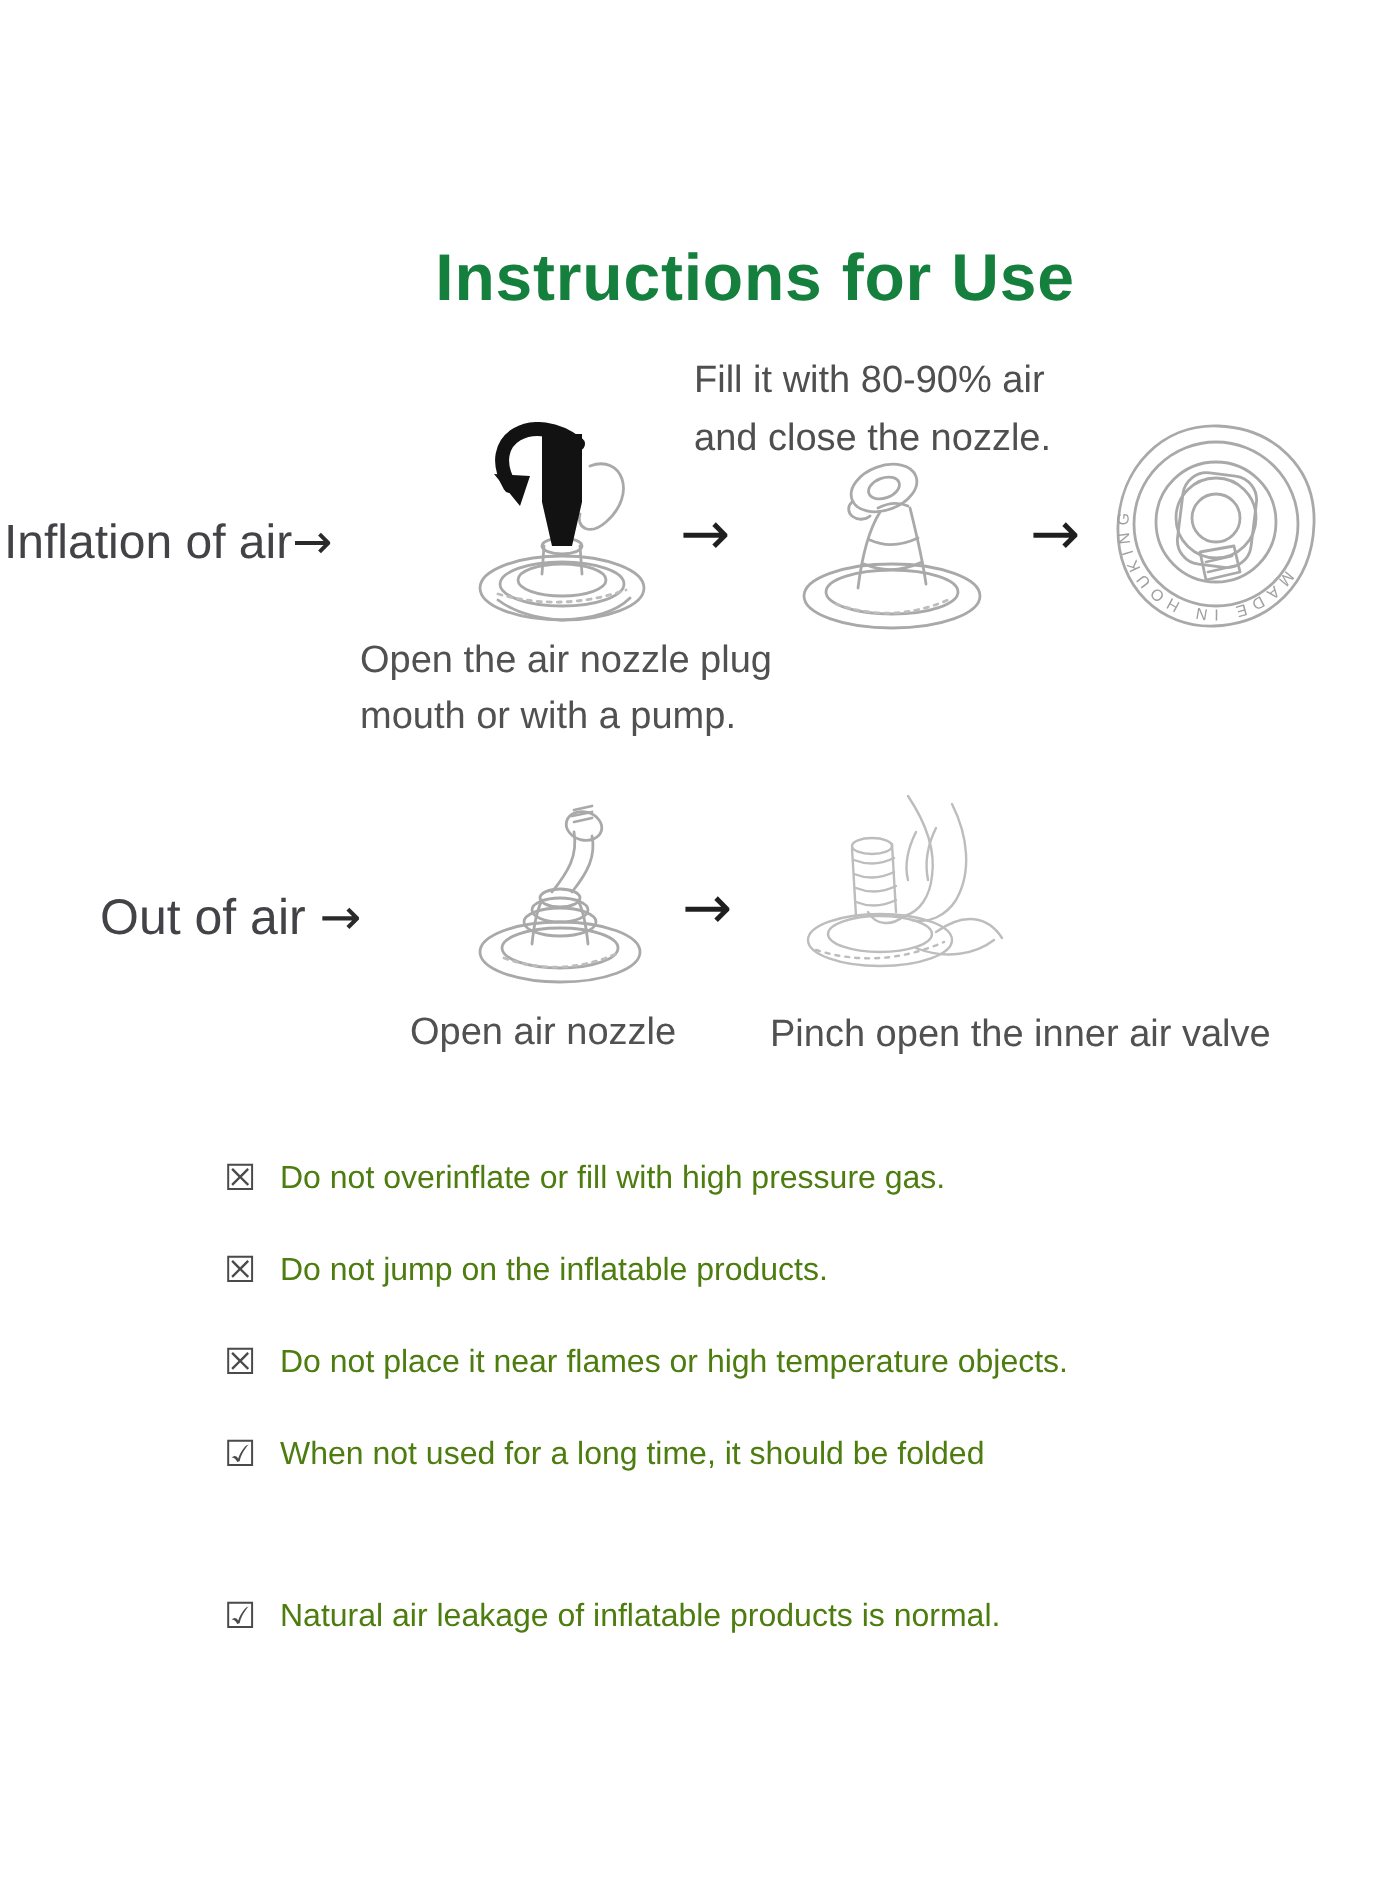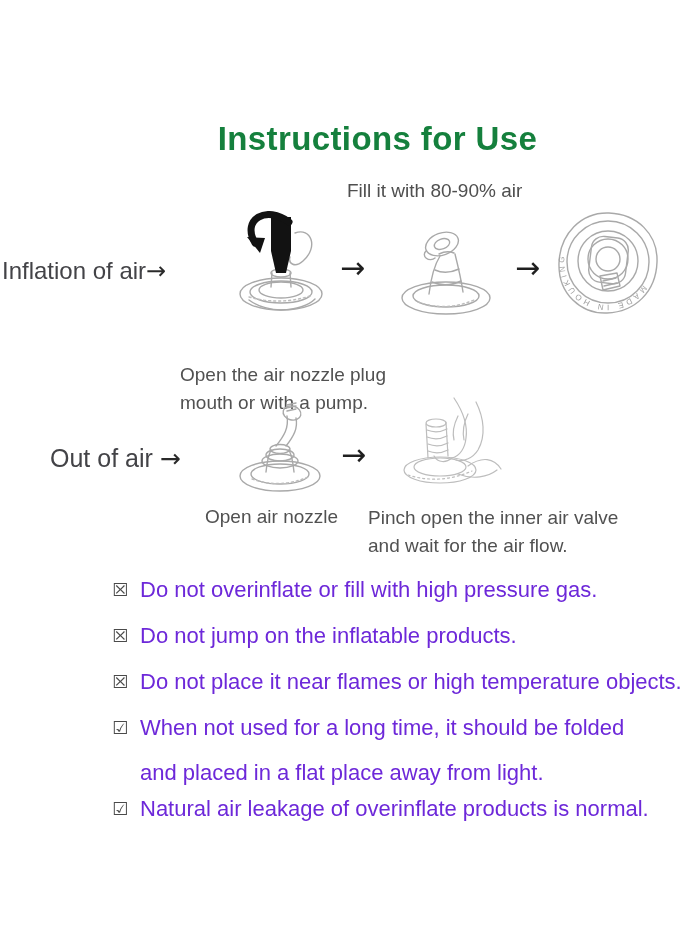--- a/index.html
+++ b/index.html
@@ -17,35 +17,36 @@
   .label-arrow{font-family:"DejaVu Sans", sans-serif;font-size:24px;color:#2a2a2a;}
   .step-arrow{
     font-family:"DejaVu Sans", sans-serif;font-size:30px;color:#1f1f1f;line-height:30px;
   }
   .caption{font-size:19px;line-height:28px;color:#515151;}
   .warning-row{position:absolute;left:112px;width:579px;display:flex;align-items:flex-start;}
   .warning-mark{
     width:28px;flex:0 0 28px;font-family:"DejaVu Sans", sans-serif;
     font-size:18px;color:#4a4a4a;line-height:24px;
   }
-  .warning-text{font-size:22px;color:#6d28d9;line-height:24px;}
+  .warning-text{font-size:16px;color:#4d7c0f;line-height:24px;}
   svg{display:block;}
   .sketch{stroke:#a9a9a9;fill:none;stroke-width:1.4;stroke-linecap:round;stroke-linejoin:round;}
   .sketch-light{stroke:#bdbdbd;fill:none;stroke-width:1.2;stroke-linecap:round;stroke-linejoin:round;}
   .rim-text{font-family:"Liberation Sans", sans-serif;font-size:8px;fill:#9f9f9f;letter-spacing:3px;}
 </style>
 </head>
 <body>
 
 <div id="page">
 
   <div id="title" class="abs">Instructions for Use</div>
 
   <div class="abs note" style="left:347px;top:164px;margin-top:12px;">
     <div>Fill it with 80-90% air</div>
+    <div>and close the nozzle.</div>
   </div>
 
   <div class="abs section-label" style="left:2px;top:257px;">
     <span>Inflation of air</span><span class="label-arrow">→</span>
   </div>
 
   <div class="abs" style="left:227px;top:211px;">
     <svg width="106" height="106" viewBox="0 0 106 106">
       <g class="sketch" stroke="#b2b2b2">
         <ellipse cx="54" cy="83" rx="41" ry="16"></ellipse>
@@ -98,21 +99,21 @@
         <circle cx="57" cy="50" r="20"></circle>
         <circle cx="57" cy="50" r="12"></circle>
         <path d="M49,67 L66,64 L69,77 L52,81 Z"></path>
         <path d="M52,72 L65,69 M53,77 L66,74"></path>
       </g>
       <text class="rim-text"><textPath href="#rimpath">MADE IN HOUKING</textPath></text>
     </svg>
   </div>
 
 
-  <div class="abs caption" style="left:180px;top:317px;margin-top:44px;">
+  <div class="abs caption" style="left:180px;top:317px;">
     <div>Open the air nozzle plug</div>
     <div>mouth or with a pump.</div>
   </div>
 
   <div class="abs section-label" style="left:50px;top:444px;font-size:25px;">
     <span>Out of air</span>&nbsp;<span class="label-arrow" style="font-size:25px;">→</span>
   </div>
 
   <div class="abs" style="left:236px;top:400px;">
     <svg width="90" height="95" viewBox="0 0 90 95">
@@ -149,43 +150,38 @@
         <path d="M70,20 C66,28 64,36 66,44"></path>
         <path d="M80,18 C76,26 74,34 76,44"></path>
         <path d="M80,70 C94,60 106,62 113,73"></path>
         <path d="M70,78 C85,84 100,81 109,74"></path>
       </g>
     </svg>
   </div>
 
   <div class="abs caption" style="left:205px;top:503px;white-space:nowrap;">Open air nozzle</div>
 
-  <div class="abs caption" style="left:368px;top:504px;">
+  <div class="abs caption" style="left:385px;top:504px;">
     <div>Pinch open the inner air valve</div>
-    <div>and wait for the air flow.</div>
   </div>
 
   <div class="warning-row" style="top:578px;">
     <span class="warning-mark">☒</span>
     <span class="warning-text">Do not overinflate or fill with high pressure gas.</span>
   </div>
   <div class="warning-row" style="top:624px;">
     <span class="warning-mark">☒</span>
     <span class="warning-text">Do not jump on the inflatable products.</span>
   </div>
   <div class="warning-row" style="top:670px;">
     <span class="warning-mark">☒</span>
     <span class="warning-text">Do not place it near flames or high temperature objects.</span>
   </div>
   <div class="warning-row" style="top:716px;">
     <span class="warning-mark">☑</span>
     <span class="warning-text">When not used for a long time, it should be folded</span>
   </div>
-  <div class="warning-row" style="top:761px;">
-    <span class="warning-mark"></span>
-    <span class="warning-text">and placed in a flat place away from light.</span>
-  </div>
   <div class="warning-row" style="top:797px;">
     <span class="warning-mark">☑</span>
-    <span class="warning-text">Natural air leakage of overinflate products is normal.</span>
+    <span class="warning-text">Natural air leakage of inflatable products is normal.</span>
   </div>
 
 </div>
 
 </body></html>

